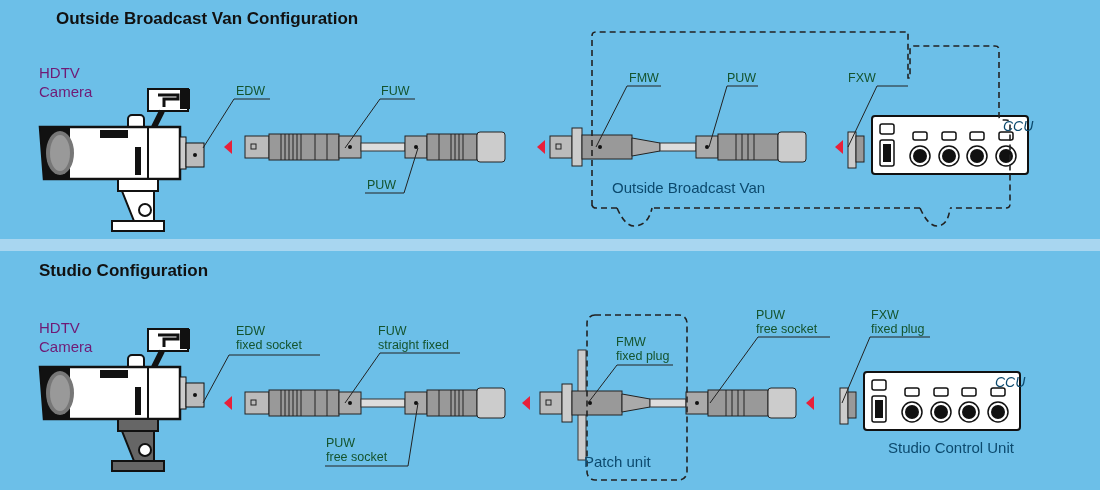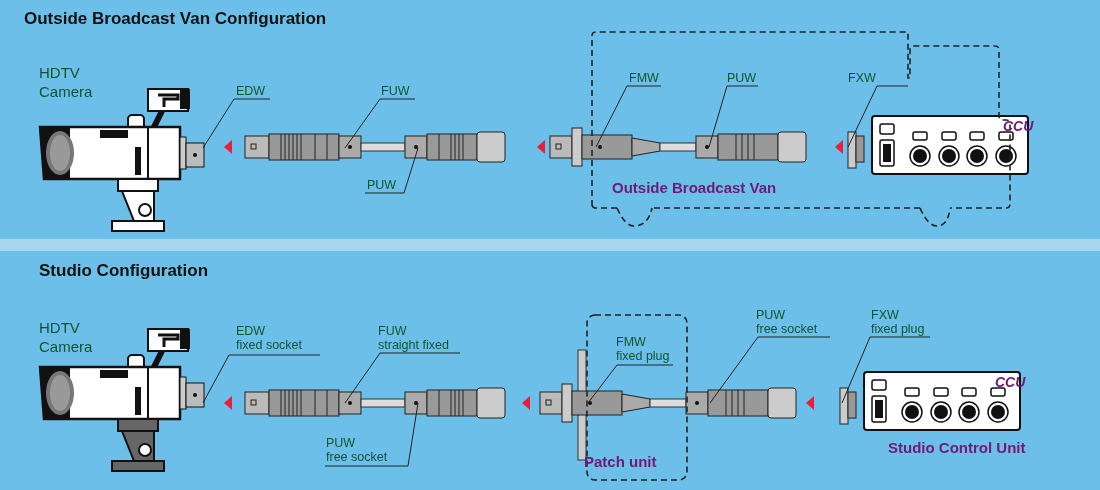--- a/index.html
+++ b/index.html
@@ -1,21 +1,21 @@
 <!DOCTYPE html>
 <html><head>
 <meta charset="utf-8">
 <style>
   html,body{margin:0;padding:0;}
   body{width:1100px;height:490px;background:#6cbfe8;position:relative;overflow:hidden;font-family:"Liberation Sans",sans-serif;color:#1a1a1a;}
   .band{position:absolute;left:0;top:239px;width:1100px;height:12px;background:#a8d6f0;}
   .title{position:absolute;font-weight:bold;font-size:17px;color:#111;}
   .lbl{position:absolute;font-size:12.5px;line-height:14px;color:#14532d;white-space:nowrap;}
-  .cam-lbl{position:absolute;font-size:15px;line-height:19px;color:#14532d;}
-  .bold-lbl{position:absolute;font-weight:bold;font-size:15px;color:#701a75;white-space:nowrap;}
+  .cam-lbl{position:absolute;font-size:15px;line-height:19px;color:#701a75;}
+  .bold-lbl{position:absolute;font-weight:normal;font-size:15px;color:#0c4a6e;white-space:nowrap;}
   svg{position:absolute;left:0;top:0;}
 </style>
 </head>
 <body>
 
 <div class="band"></div>
 
 <svg width="1100" height="490">
   <defs>
     <g id="camera">
@@ -154,21 +154,21 @@
   <g stroke="#222" stroke-width="1" fill="none">
     <path d="M203 403 L229 355 H320"></path>
     <path d="M345 403 L380 353 H460"></path>
     <path d="M418 403 L408 466 H325"></path>
     <path d="M588 403 L617 365 H673"></path>
     <path d="M710 403 L758 337 H830"></path>
     <path d="M842 403 L870 337 H930"></path>
   </g>
 </svg>
 
-<div class="title" style="left:24px;top:9px;">Outside Broadcast Van Configuration</div>
+<div class="title" style="left:56px;top:9px;">Outside Broadcast Van Configuration</div>
 <div class="title" style="left:39px;top:261px;">Studio Configuration</div>
 
 <div class="cam-lbl" style="left:39px;top:63px;">
   <div>HDTV</div>
   <div>Camera</div>
 </div>
 
 <div class="lbl" style="left:236px;top:84px;">EDW</div>
 <div class="lbl" style="left:381px;top:84px;">FUW</div>
 <div class="lbl" style="left:367px;top:178px;">PUW</div>

